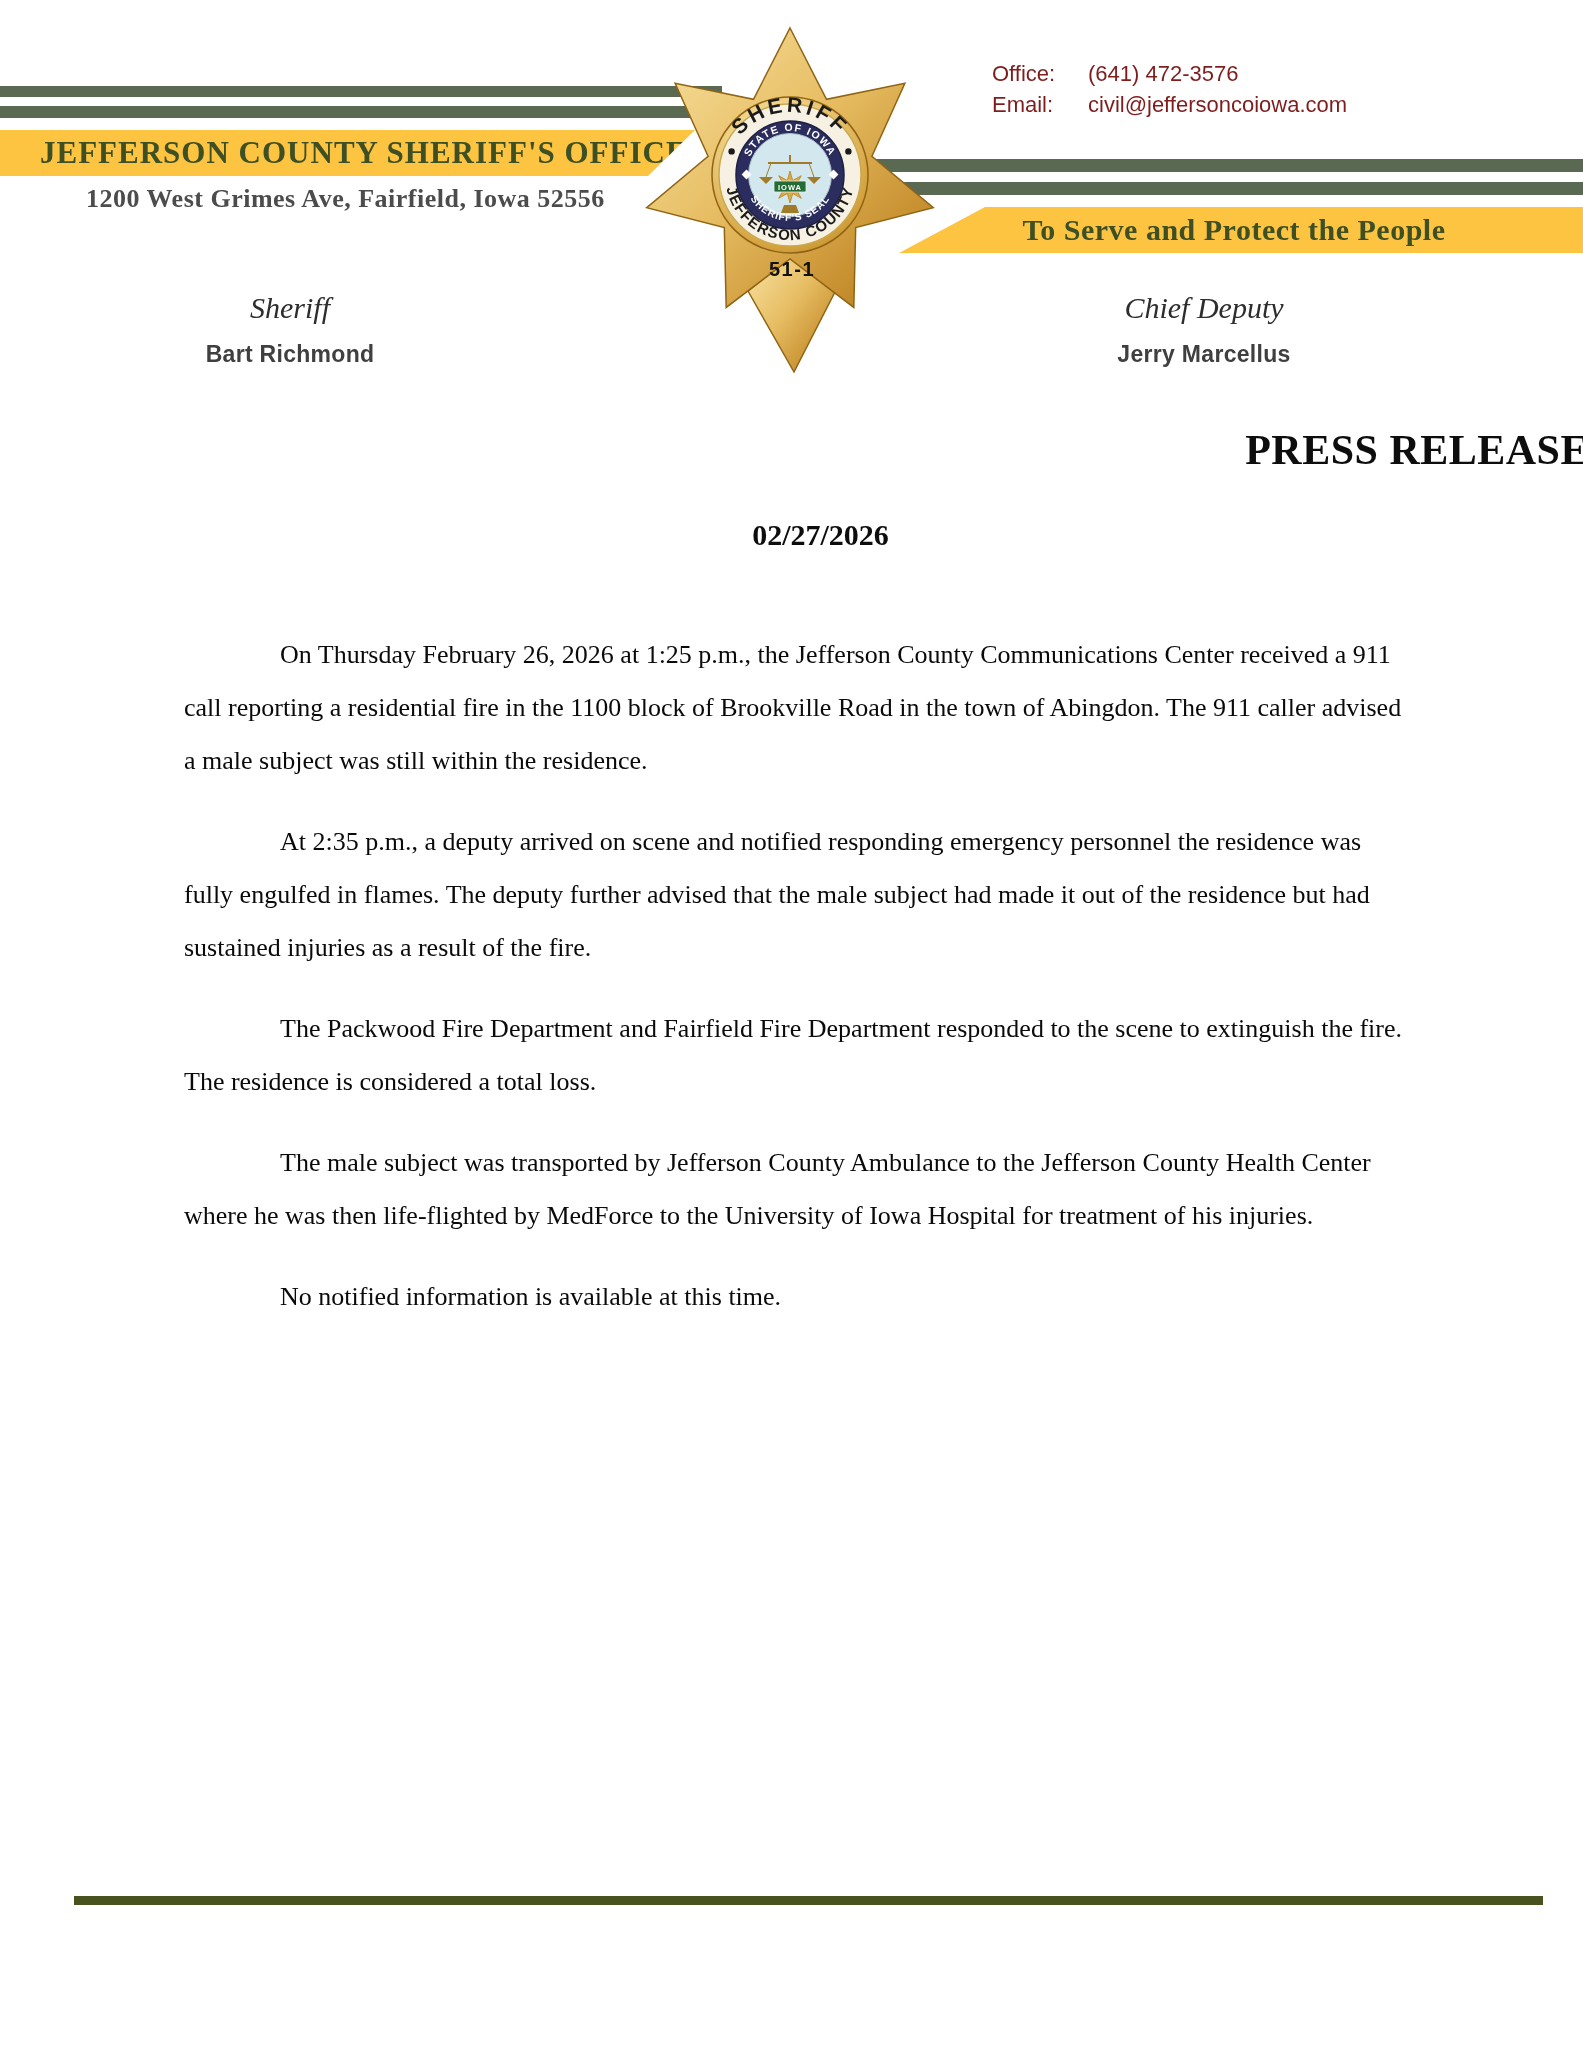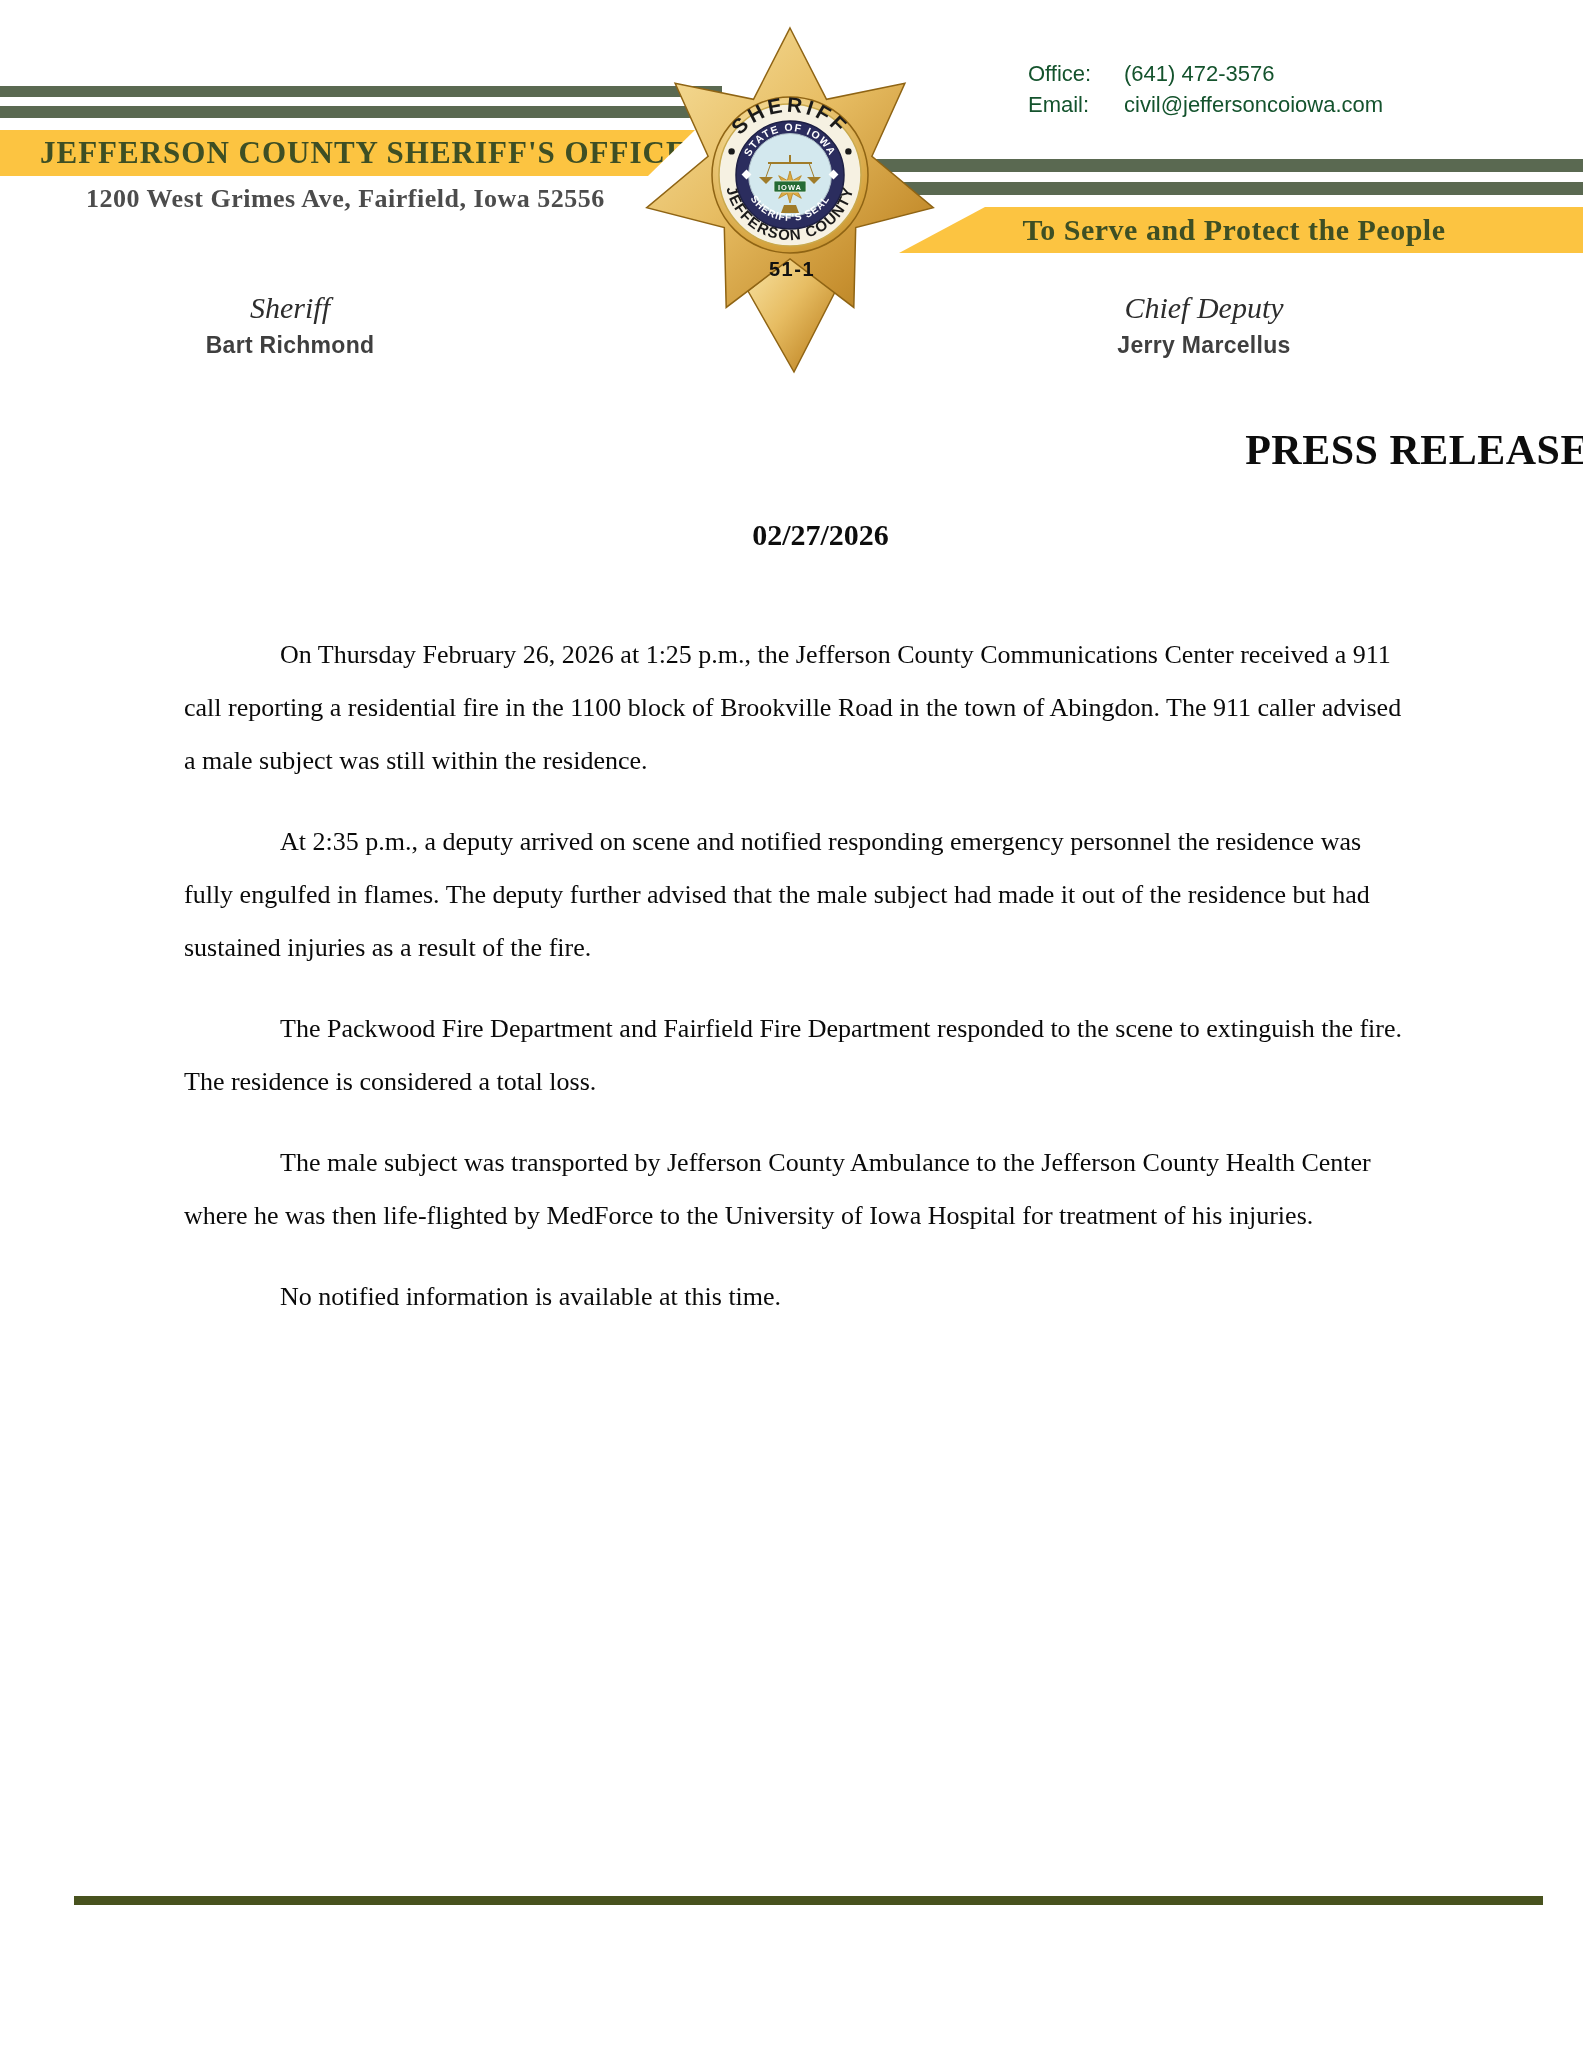--- a/index.html
+++ b/index.html
@@ -27,34 +27,34 @@
     left:885px;top:207px;width:698px;height:46px;
     clip-path:polygon(100px 0,100% 0,100% 100%,14px 100%);
     line-height:46px;text-align:center;
     font-weight:bold;font-size:30px;letter-spacing:.5px;color:#3e4f24;font-family:Liberation Serif, serif;
   }
   .address{
     position:absolute;left:86px;top:184px;
     font-weight:bold;font-size:26px;color:#4c4c4c;letter-spacing:.5px;
   }
   .contact{
-    position:absolute;left:1028px;top:58px;
+    position:absolute;left:992px;top:58px;
     font-family:"Liberation Sans",sans-serif;
-    font-size:22px;color:#14532d;line-height:31px;
+    font-size:22px;color:#7f1d1d;line-height:31px;
   }
   .contact .lbl{display:inline-block;width:96px;}
   
   .badge{position:absolute;left:640px;top:0;width:300px;height:380px;z-index:5;}
   
   .official{position:absolute;width:300px;text-align:center;}
   .official-left{left:140px;top:291px;}
   .official-right{left:1054px;top:291px;}
   .o-title{font-style:italic;font-size:30px;color:#2d2d2d;}
   .o-name{
-    margin-top:7px;
+    margin-top:16px;
     font-family:"Liberation Sans",sans-serif;
     font-weight:bold;font-size:23px;color:#3f3f3f;letter-spacing:.3px;
   }
   
   .doc-title{
     position:absolute;left:6px;top:426px;width:100%;text-align:right;
     font-weight:bold;font-size:42px;color:#0d0d0d;letter-spacing:.5px;
   }
   .doc-date{
     position:absolute;left:0;top:518px;width:100%;text-align:center;

